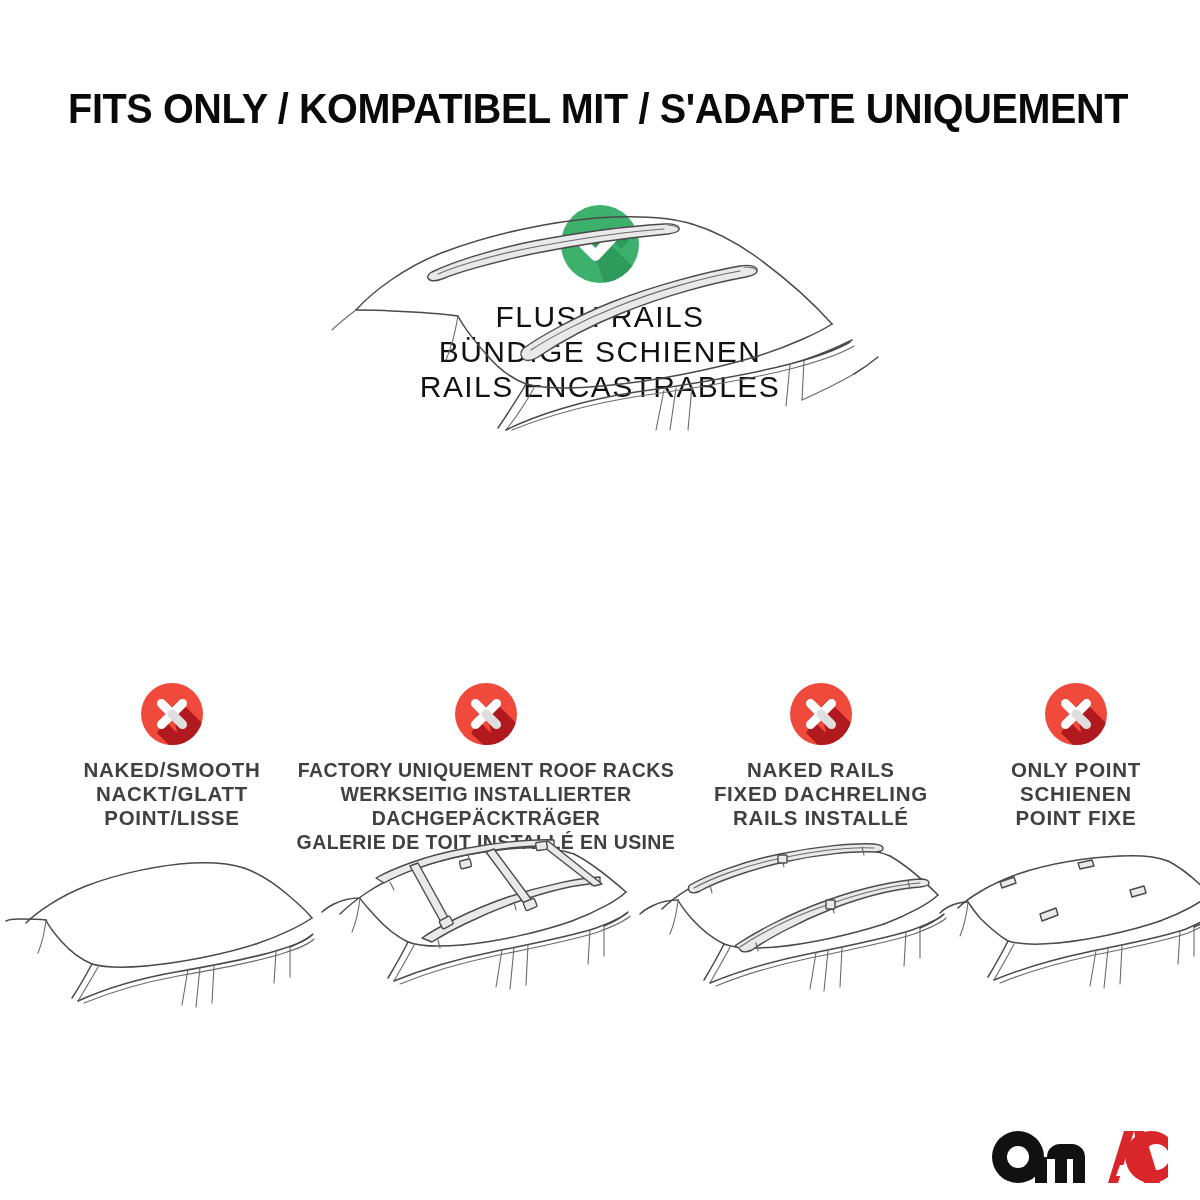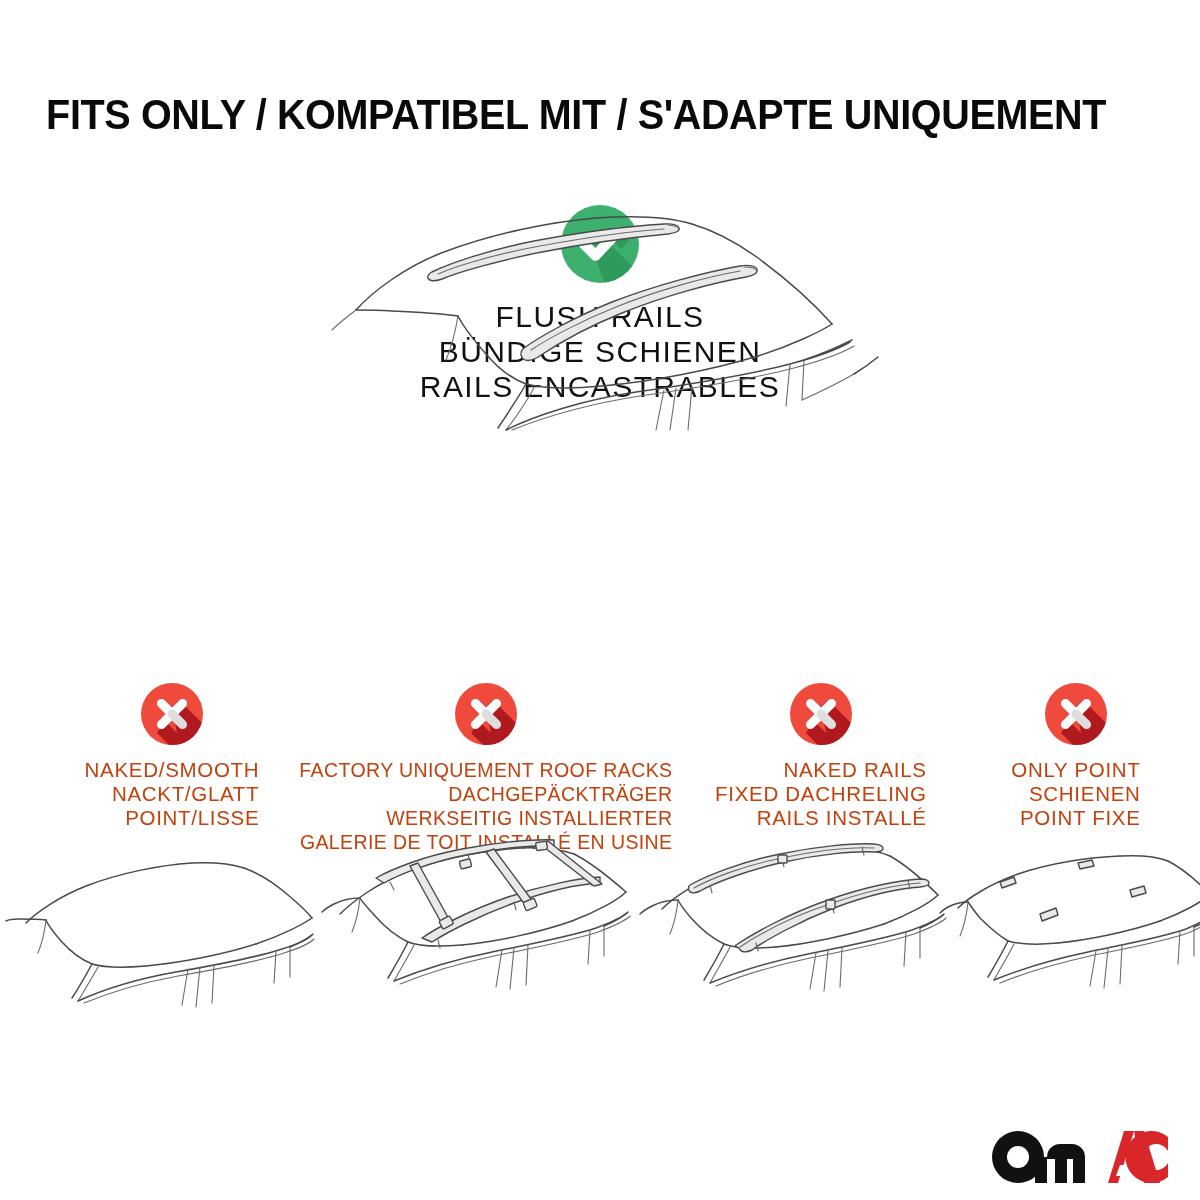--- a/index.html
+++ b/index.html
@@ -17,23 +17,23 @@
     position: relative;
     width: 1200px;
     height: 1200px;
     background: #ffffff;
   }
 
   
   .title-bar {
     position: absolute;
     left: 0;
-    top: 92px;
+    top: 86px;
     width: 1196px;
-    text-align: left;
+    text-align: center;
   }
   .title-text {
     display: inline-block;
     font-family: "Liberation Sans Narrow", "Liberation Sans", sans-serif;
     font-size: 43px;
     font-weight: bold;
     letter-spacing: -0.4px;
     color: #0a0a0a;
     line-height: 1.05;
     transform: scaleX(0.92);
@@ -106,26 +106,25 @@
     height: 62px;
     position: relative;
   }
 
   .option-labels {
     margin-top: 13px;
     text-align: center;
   }
   .option-label-line {
     font-size: 20.5px;
-    font-weight: 400;
+    font-weight: 700;
     letter-spacing: 0.7px;
-    color: #c2410c;
+    color: #404040;
     line-height: 24px;
     white-space: nowrap;
-    text-align: right;
   }
   .option.col2 .option-label-line { font-size: 19.5px; letter-spacing: 0.4px; }
 
   
   .art-1 { position: absolute; left: 10px;  top: 855px; width: 300px; height: 185px; }
   .art-2 { position: absolute; left: 318px; top: 832px; width: 330px; height: 200px; }
   .art-3 { position: absolute; left: 636px; top: 833px; width: 325px; height: 200px; }
   .art-4 { position: absolute; left: 944px; top: 852px; width: 265px; height: 180px; }
 
   
@@ -266,22 +265,22 @@
             <line x1="20.5" y1="20.5" x2="41.5" y2="41.5"></line>
             <line x1="41.5" y1="20.5" x2="20.5" y2="41.5"></line>
           </g>
           <g clip-path="url(#xc2)" opacity="0.22">
             <line x1="31" y1="31" x2="41.5" y2="41.5" stroke="#6b6b6b" stroke-width="9" stroke-linecap="round"></line>
           </g>
         </svg>
       </div>
       <div class="option-labels">
         <div class="option-label-line">FACTORY UNIQUEMENT ROOF RACKS</div>
+        <div class="option-label-line">WERKSEITIG INSTALLIERTER</div>
         <div class="option-label-line">DACHGEPÄCKTRÄGER</div>
-        <div class="option-label-line">WERKSEITIG INSTALLIERTER</div>
         <div class="option-label-line">GALERIE DE TOIT INSTALLÉ EN USINE</div>
       </div>
     </div>
 
     <div class="option col3">
       <div class="x-icon-wrap">
         <svg width="62" height="62" viewBox="0 0 62 62" aria-hidden="true">
           <defs>
               <clipPath id="xc3">
                 <circle cx="31" cy="31" r="31"></circle>

